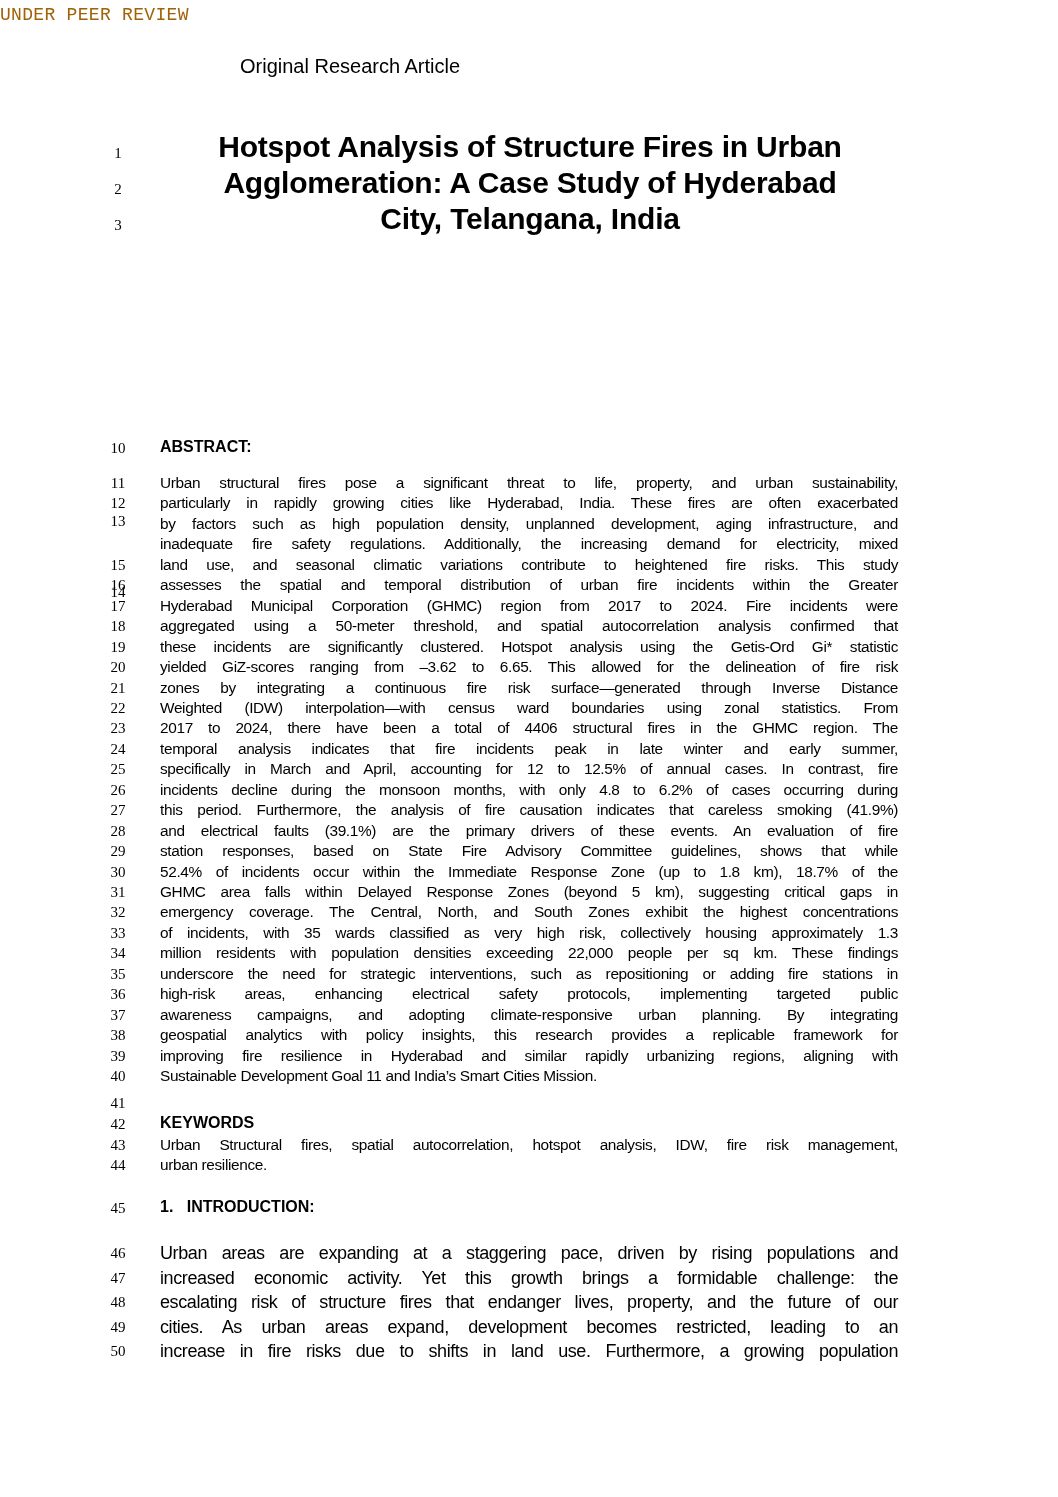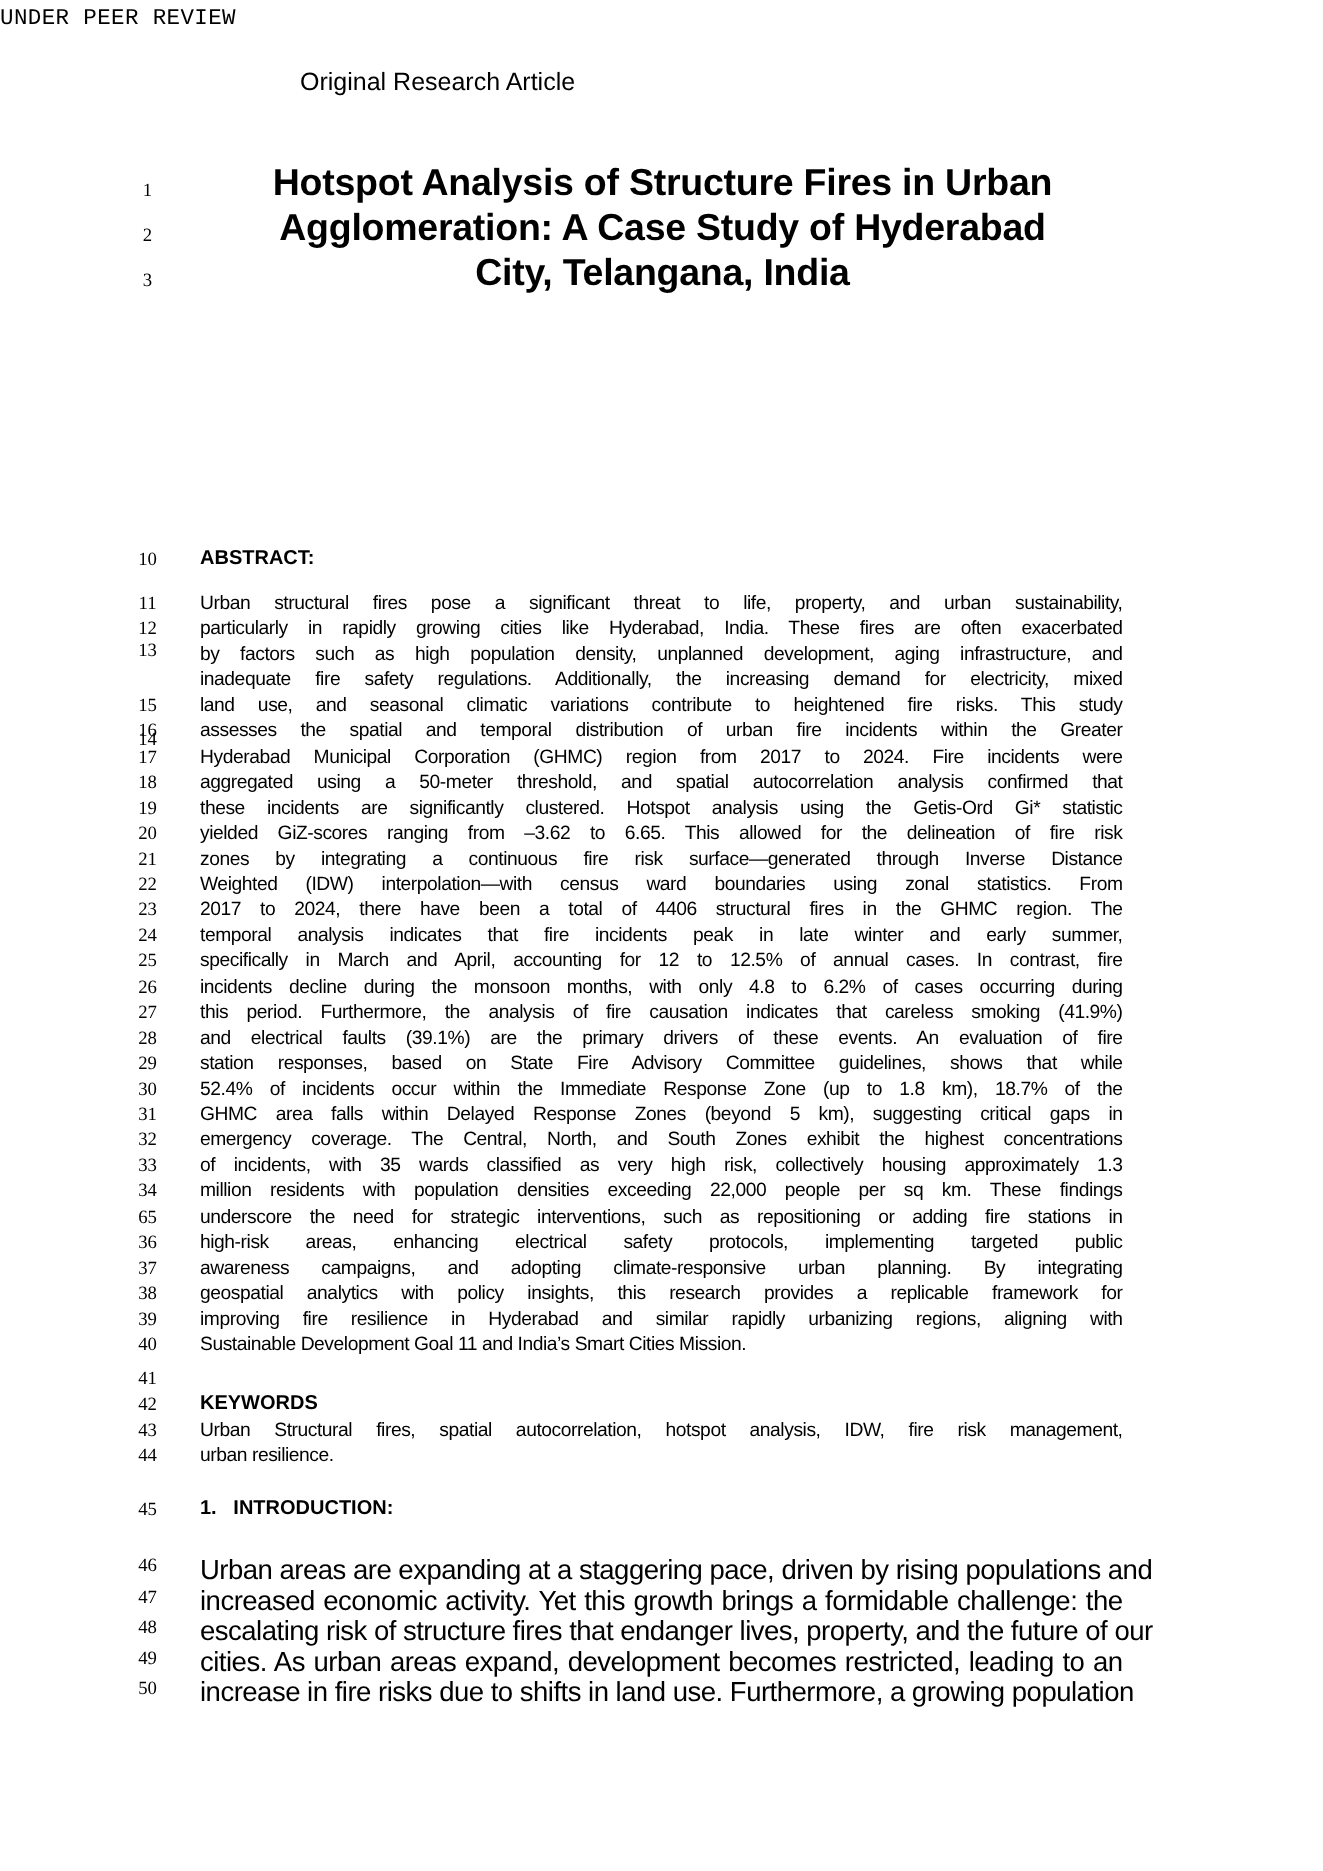--- a/index.html
+++ b/index.html
@@ -1,24 +1,24 @@
 <!DOCTYPE html>
 <html><head>
   <meta charset="utf-8">
   <style>
     html, body { margin: 0; padding: 0; background: #ffffff; }
     body { width: 1058px; height: 1497px; position: relative; overflow: hidden; color: #000; }
-    .watermark { position: absolute; left: 0; top: 5px; font-family: "Liberation Mono", monospace; font-size: 18px; letter-spacing: 0.3px; color: #000000; }
+    .watermark { position: absolute; left: 0; top: 5px; font-family: "Liberation Mono", monospace; font-size: 18px; letter-spacing: 0.3px; color: #a16207; }
     .article-type { position: absolute; left: 240px; top: 55px; font-family: "Liberation Sans", sans-serif; font-size: 20px; }
     .ln { position: absolute; width: 40px; left: 98px; text-align: center; font-family: "Liberation Serif", serif; font-size: 15px; }
     .title-line { position: absolute; left: 160px; width: 740px; text-align: center; font-family: "Liberation Sans", sans-serif; font-weight: bold; font-size: 30px; letter-spacing: -0.2px; }
     .heading { position: absolute; left: 160px; font-family: "Liberation Sans", sans-serif; font-weight: bold; font-size: 16px; }
     .text-line { position: absolute; left: 160px; width: 738px; font-family: "Liberation Sans", sans-serif; font-size: 15.4px; text-align: justify; text-align-last: justify; white-space: nowrap; letter-spacing: -0.35px; }
     .text-line.last { text-align-last: left; }
-    .intro-line { position: absolute; left: 160px; width: 738px; font-family: "Liberation Sans", sans-serif; font-size: 22px; text-align: justify; text-align-last: justify; white-space: nowrap; letter-spacing: -0.4px; }
+    .intro-line { position: absolute; left: 160px; width: 738px; font-family: "Liberation Sans", sans-serif; font-size: 18px; text-align: justify; text-align-last: justify; white-space: nowrap; letter-spacing: -0.4px; }
   </style>
 </head>
 <body>
 
 <div class="watermark">UNDER PEER REVIEW</div>
 <div class="article-type">Original Research Article</div>
 
 <div>
   <div class="ln" style="top:145px">1</div>
   <div class="title-line" style="top:130px">Hotspot Analysis of Structure Fires in Urban</div>
@@ -72,21 +72,21 @@
     <div class="ln" style="top: 863.55px;">30</div>
     <div class="text-line" style="top: 862.55px;">52.4% of incidents occur within the Immediate Response Zone (up to 1.8 km), 18.7% of the</div>
     <div class="ln" style="top: 884px;">31</div>
     <div class="text-line" style="top: 883px;">GHMC area falls within Delayed Response Zones (beyond 5 km), suggesting critical gaps in</div>
     <div class="ln" style="top: 904.45px;">32</div>
     <div class="text-line" style="top: 903.45px;">emergency coverage. The Central, North, and South Zones exhibit the highest concentrations</div>
     <div class="ln" style="top: 924.9px;">33</div>
     <div class="text-line" style="top: 923.9px;">of incidents, with 35 wards classified as very high risk, collectively housing approximately 1.3</div>
     <div class="ln" style="top: 945.35px;">34</div>
     <div class="text-line" style="top: 944.35px;">million residents with population densities exceeding 22,000 people per sq km. These findings</div>
-    <div class="ln" style="top: 965.8px;">65</div>
+    <div class="ln" style="top: 965.8px;">35</div>
     <div class="text-line" style="top: 964.8px;">underscore the need for strategic interventions, such as repositioning or adding fire stations in</div>
     <div class="ln" style="top: 986.25px; text-align: center;">36</div>
     <div class="text-line" style="top: 985.25px;">high-risk areas, enhancing electrical safety protocols, implementing targeted public</div>
     <div class="ln" style="top: 1006.7px;">37</div>
     <div class="text-line" style="top: 1005.7px;">awareness campaigns, and adopting climate-responsive urban planning. By integrating</div>
     <div class="ln" style="top: 1027.15px;">38</div>
     <div class="text-line" style="top: 1026.15px;">geospatial analytics with policy insights, this research provides a replicable framework for</div>
     <div class="ln" style="top: 1047.6px;">39</div>
     <div class="text-line" style="top: 1046.6px;">improving fire resilience in Hyderabad and similar rapidly urbanizing regions, aligning with</div>
     <div class="ln" style="top: 1068.05px;">40</div>

